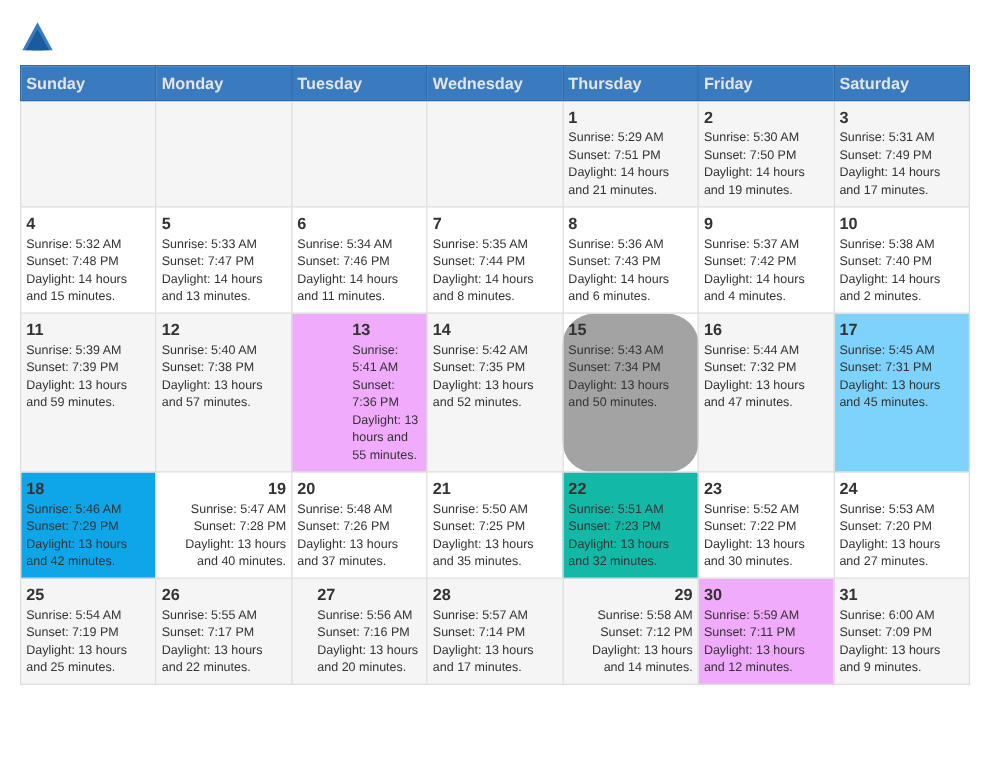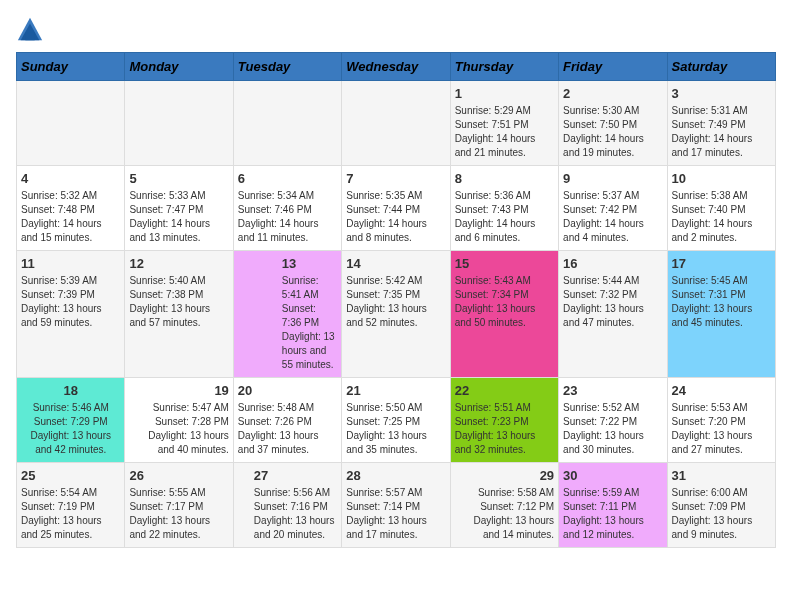--- a/index.html
+++ b/index.html
@@ -37,22 +37,21 @@
       font-size: 16px;
       color: #555;
     }
     table {
       width: 100%;
       border-collapse: collapse;
       table-layout: fixed;
     }
     thead tr {
       background-color: #3a7abf;
-      color: #000000;
-      font-style: italic;
+      color: #e5e5e5;
     }
     thead th {
       padding: 6px 4px;
       text-align: left;
       font-size: 13px;
       font-weight: bold;
       border: 1px solid #2d6aa8;
     }
     tbody tr {
       border-bottom: 1px solid #ccc;
@@ -222,21 +221,21 @@
 Daylight: 13 hours
 and 55 minutes.</div>
         </td>
         <td style="background: rgb(245, 245, 245);">
           <span class="day-number">14</span>
           <div class="cell-content">Sunrise: 5:42 AM
 Sunset: 7:35 PM
 Daylight: 13 hours
 and 52 minutes.</div>
         </td>
-        <td style="background: #ec4899;">
+        <td style="background: #a3a3a3; border-radius: 25px;">
           <span class="day-number">15</span>
           <div class="cell-content">Sunrise: 5:43 AM
 Sunset: 7:34 PM
 Daylight: 13 hours
 and 50 minutes.</div>
         </td>
         <td style="background: rgb(245, 245, 245);">
           <span class="day-number">16</span>
           <div class="cell-content">Sunrise: 5:44 AM
 Sunset: 7:32 PM
@@ -245,21 +244,21 @@
         </td>
         <td style="background: #7dd3fc;">
           <span class="day-number">17</span>
           <div class="cell-content">Sunrise: 5:45 AM
 Sunset: 7:31 PM
 Daylight: 13 hours
 and 45 minutes.</div>
         </td>
       </tr>
       <tr>
-        <td style="background: #5eead4; text-align: center;">
+        <td style="background: #0ea5e9;">
           <span class="day-number">18</span>
           <div class="cell-content">Sunrise: 5:46 AM
 Sunset: 7:29 PM
 Daylight: 13 hours
 and 42 minutes.</div>
         </td>
         <td style="background: rgb(255, 255, 255); text-align: right;">
           <span class="day-number">19</span>
           <div class="cell-content">Sunrise: 5:47 AM
 Sunset: 7:28 PM
@@ -273,21 +272,21 @@
 Daylight: 13 hours
 and 37 minutes.</div>
         </td>
         <td style="background: rgb(255, 255, 255);">
           <span class="day-number">21</span>
           <div class="cell-content">Sunrise: 5:50 AM
 Sunset: 7:25 PM
 Daylight: 13 hours
 and 35 minutes.</div>
         </td>
-        <td style="background: #84cc16;">
+        <td style="background: #14b8a6;">
           <span class="day-number">22</span>
           <div class="cell-content">Sunrise: 5:51 AM
 Sunset: 7:23 PM
 Daylight: 13 hours
 and 32 minutes.</div>
         </td>
         <td style="background: rgb(255, 255, 255);">
           <span class="day-number">23</span>
           <div class="cell-content">Sunrise: 5:52 AM
 Sunset: 7:22 PM

